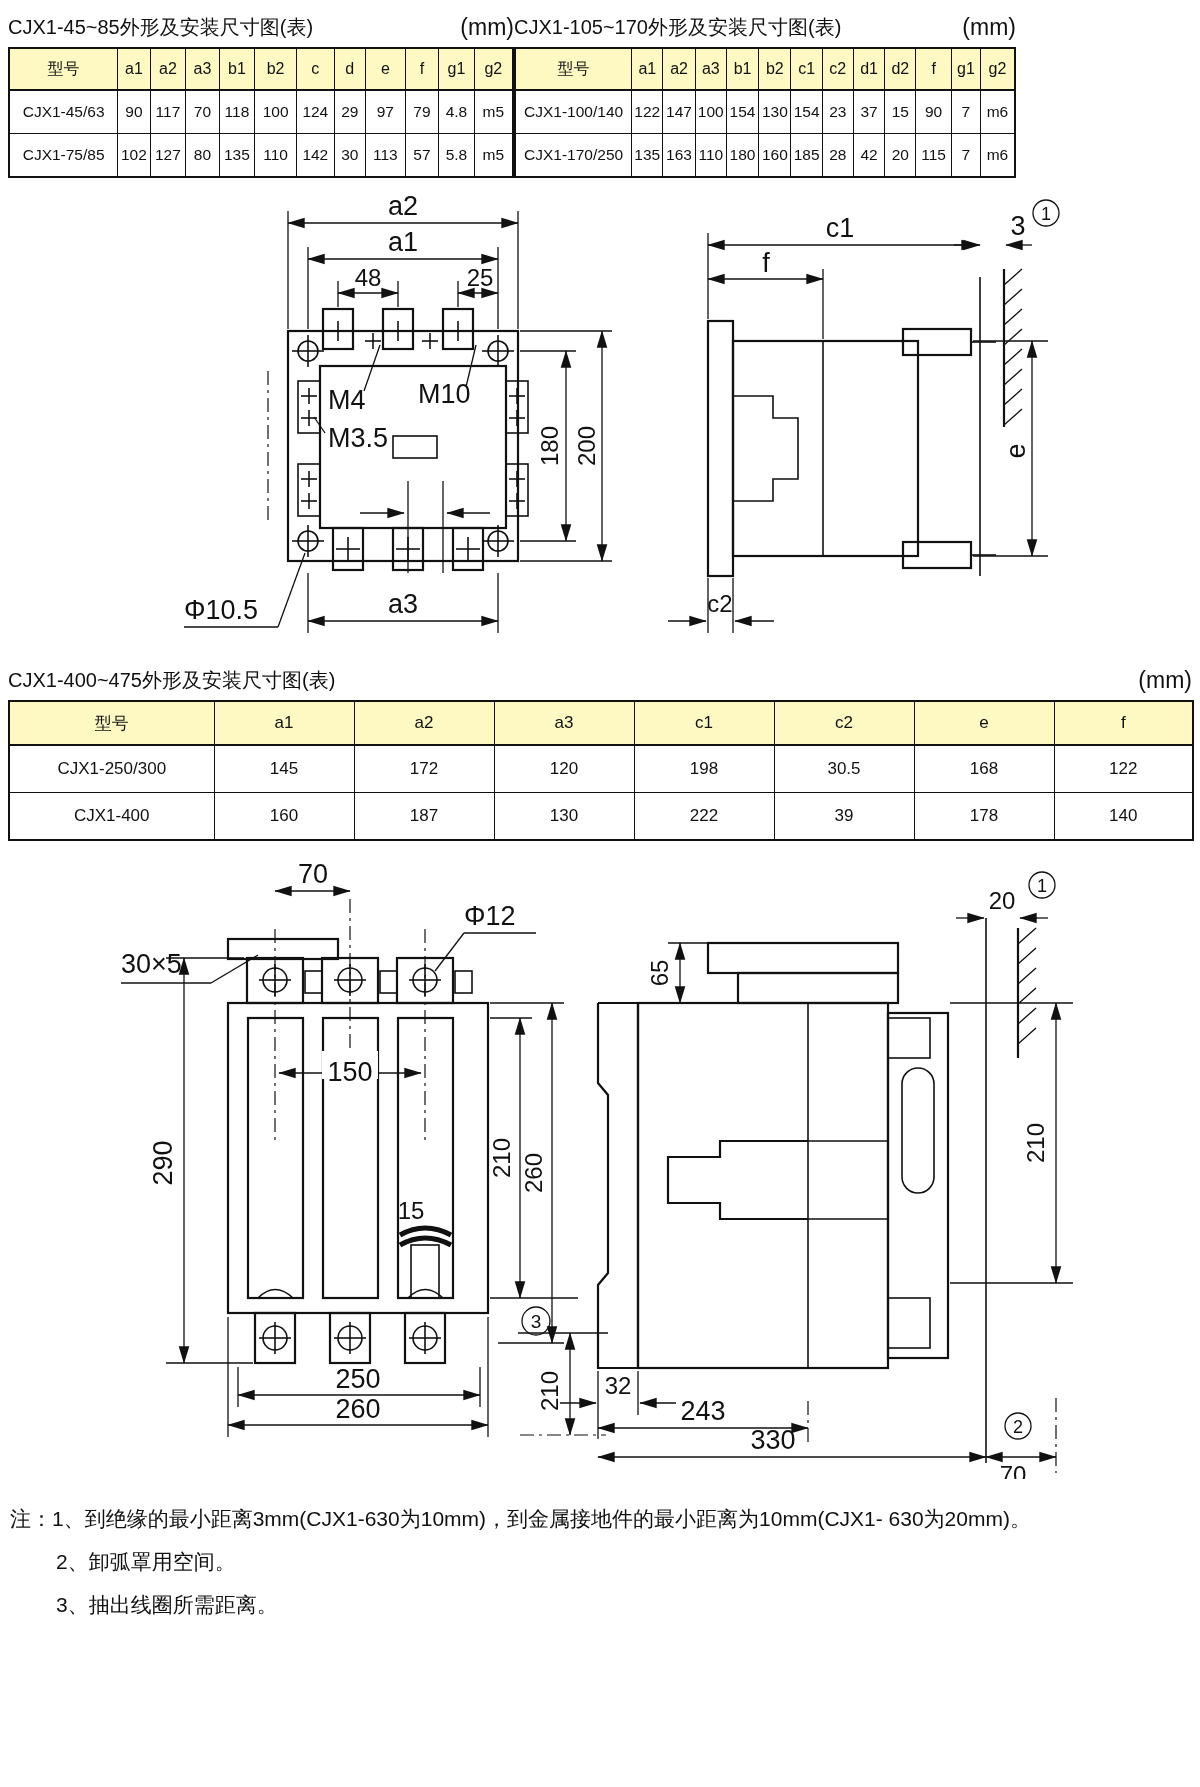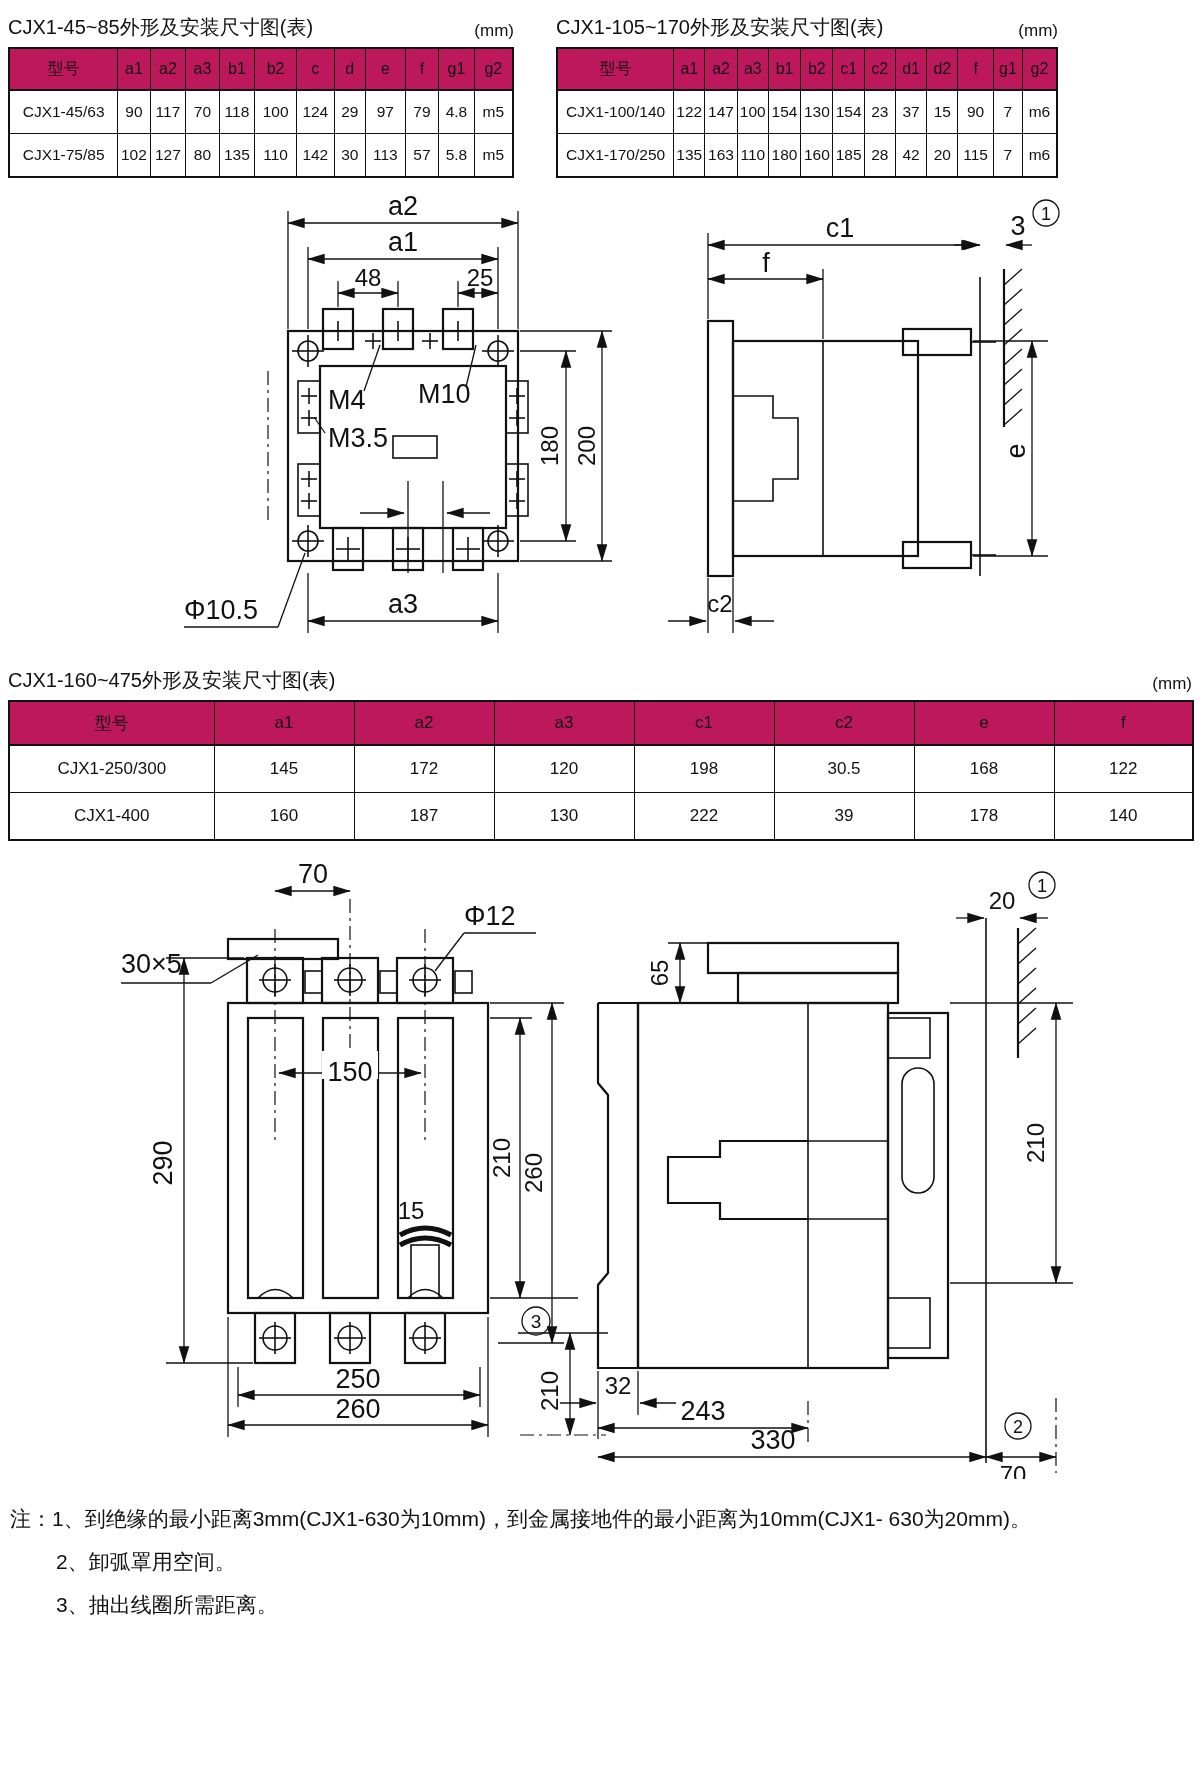--- a/index.html
+++ b/index.html
@@ -1,24 +1,24 @@
 <!DOCTYPE html>
 <html><head>
 <meta charset="utf-8">
 <style>
   html,body{margin:0;padding:0;background:#ffffff;color:#111;
     font-family:"Liberation Sans","DejaVu Sans",sans-serif;}
   .page{width:1200px;height:1787px;position:relative;overflow:hidden;background:#fff;padding:6px 0 0 0;box-sizing:border-box;}
-  .top-tables{display:flex;gap:42px;padding:8px 8px 3px 8px;}
+  .top-tables{display:flex;padding:8px 8px 3px 8px;}
   .tbl-block{flex:0 0 auto;}
   .tbl-title-row{display:flex;justify-content:space-between;align-items:flex-end;font-size:20px;margin-bottom:6px;}
-  .tbl-title-row .unit{font-size:17px;}
+  .tbl-title-row .unit{font-size:23px;}
   table{border-collapse:collapse;table-layout:fixed;width:100%;}
   th,td{border:1px solid #111;text-align:center;font-weight:normal;font-size:15.5px;padding:0 1px;overflow:hidden;white-space:nowrap;}
-  thead th{background:#be185d;height:40px;border-bottom:2px solid #111;font-size:16px;}
+  thead th{background:#fef9c3;height:40px;border-bottom:2px solid #111;font-size:16px;}
   tbody td{height:42px;background:#fff;}
   table{border:2px solid #111;}
   .big td,.big th{font-size:17px;}
   .big thead th{height:42px;}
   .big tbody td{height:46px;}
   .sec-title{font-size:21px;margin:16px 0 0 10px;}
   .svg-wrap{position:relative;}
   svg text{fill:#111;font-family:"Liberation Sans","DejaVu Sans",sans-serif;}
   .oline{fill:none;stroke:#111;stroke-width:2.2;}
   .oline-thin{fill:none;stroke:#111;stroke-width:1.6;}
@@ -361,21 +361,21 @@
       <circle class="dim" cx="878" cy="32" r="13"></circle>
       <text x="878" y="39" font-size="18" text-anchor="middle">1</text>
       <text class="dimtxt" transform="translate(857,270) rotate(-90)" text-anchor="middle">e</text>
       <text class="dimtxt-s" x="552" y="431" text-anchor="middle">c2</text>
     </g>
   </svg>
   </div>
 
   <div style="padding:4px 8px 0 8px;">
     <div class="tbl-title-row">
-      <span>CJX1-160~475外形及安装尺寸图(表)</span>
+      <span>CJX1-400~475外形及安装尺寸图(表)</span>
       <span class="unit">(mm)</span>
     </div>
     <table class="big">
       <colgroup>
           <col style="width:205px">
           <col style="width:140px">
           <col style="width:140px">
           <col style="width:140px">
           <col style="width:140px">
           <col style="width:140px">

